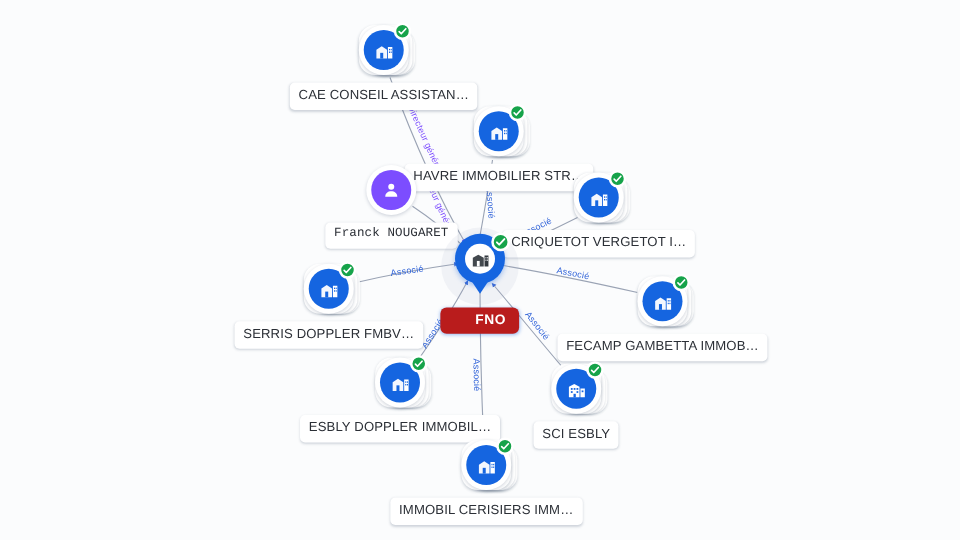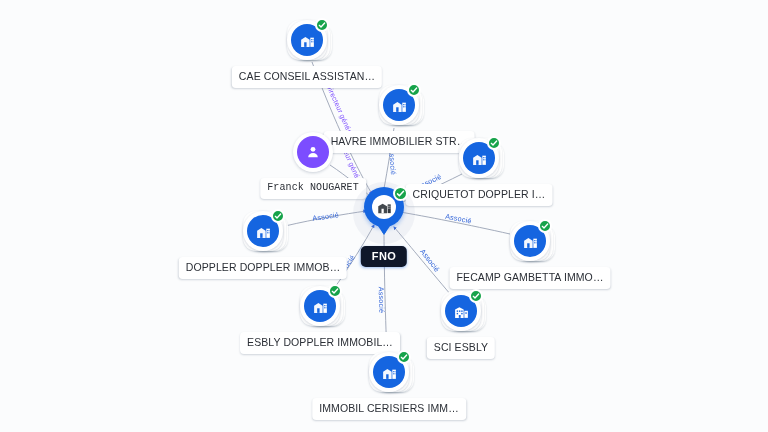--- a/index.html
+++ b/index.html
@@ -122,26 +122,26 @@
     width:15px;height:15px;border-radius:50%;
     background:#16a34a;border:2px solid #ffffff;
     display:flex;align-items:center;justify-content:center;
     box-sizing:border-box;
     z-index:3;
   }
   .center-label{
     position:absolute;
     left:50%;top:33px;
     transform:translateX(-50%);
-    background:#0f172a;
+    background:#b91c1c;
     color:#ffffff;
     font-size:11px;
     font-weight:bold;
     letter-spacing:.4px;
-    padding:4px 11px 5px 11px;
+    padding:4px 11px 5px 28px;
     border-radius:5px;
     white-space:nowrap;
     box-shadow:0 1px 3px rgba(21,101,224,.40);
   }
   .halo{
     position:absolute;
     left:50%;top:50%;
     transform:translate(-50%,-50%);
     width:62px;height:62px;
     border-radius:50%;
@@ -268,21 +268,21 @@
           <rect x="19.1" y="13" width="1.2" height="1.6" fill="#1565e0"></rect>
           <rect x="7.3" y="14.5" width="3.4" height="6.5" fill="#1565e0"></rect>
         </svg>
       </div>
       <div class="badge">
         <svg width="8" height="8" viewBox="0 0 24 24" fill="none" stroke="#ffffff" stroke-width="4" stroke-linecap="round" stroke-linejoin="round">
             <path d="M4 13l5 5L20 6"></path>
           </svg>
       </div>
     </div>
-    <div class="node-label">CRIQUETOT DOPPLER I…</div>
+    <div class="node-label">CRIQUETOT VERGETOT I…</div>
   </div>
 
   <div class="node person" style="left:313px;top:152px;">
     <div class="node-art">
       <div class="disc"></div>
       <div class="circle-icon">
         <svg width="16" height="16" viewBox="0 0 24 24" fill="#ffffff">
           <circle cx="12" cy="8" r="3.6"></circle>
           <path d="M4.8 20c0-4 3.2-6.4 7.2-6.4s7.2 2.4 7.2 6.4z"></path>
         </svg>
@@ -307,21 +307,21 @@
           <rect x="19.1" y="13" width="1.2" height="1.6" fill="#1565e0"></rect>
           <rect x="7.3" y="14.5" width="3.4" height="6.5" fill="#1565e0"></rect>
         </svg>
       </div>
       <div class="badge">
         <svg width="8" height="8" viewBox="0 0 24 24" fill="none" stroke="#ffffff" stroke-width="4" stroke-linecap="round" stroke-linejoin="round">
             <path d="M4 13l5 5L20 6"></path>
           </svg>
       </div>
     </div>
-    <div class="node-label">DOPPLER DOPPLER IMMOB…</div>
+    <div class="node-label">SERRIS DOPPLER FMBV…</div>
   </div>
 
   <div class="node" style="left:530px;top:241px;">
     <div class="node-art">
       <div class="stack s3"></div>
       <div class="stack s2"></div>
       <div class="stack s1"></div>
       <div class="disc"></div>
       <div class="circle-icon">
         <svg width="17" height="17" viewBox="0 0 24 24" fill="#ffffff">
@@ -333,21 +333,21 @@
           <rect x="19.1" y="13" width="1.2" height="1.6" fill="#1565e0"></rect>
           <rect x="7.3" y="14.5" width="3.4" height="6.5" fill="#1565e0"></rect>
         </svg>
       </div>
       <div class="badge">
         <svg width="8" height="8" viewBox="0 0 24 24" fill="none" stroke="#ffffff" stroke-width="4" stroke-linecap="round" stroke-linejoin="round">
             <path d="M4 13l5 5L20 6"></path>
           </svg>
       </div>
     </div>
-    <div class="node-label">FECAMP GAMBETTA IMMO…</div>
+    <div class="node-label">FECAMP GAMBETTA IMMOB…</div>
   </div>
 
   <div class="node" style="left:320px;top:306px;">
     <div class="node-art">
       <div class="stack s3"></div>
       <div class="stack s2"></div>
       <div class="stack s1"></div>
       <div class="disc"></div>
       <div class="circle-icon">
         <svg width="17" height="17" viewBox="0 0 24 24" fill="#ffffff">

